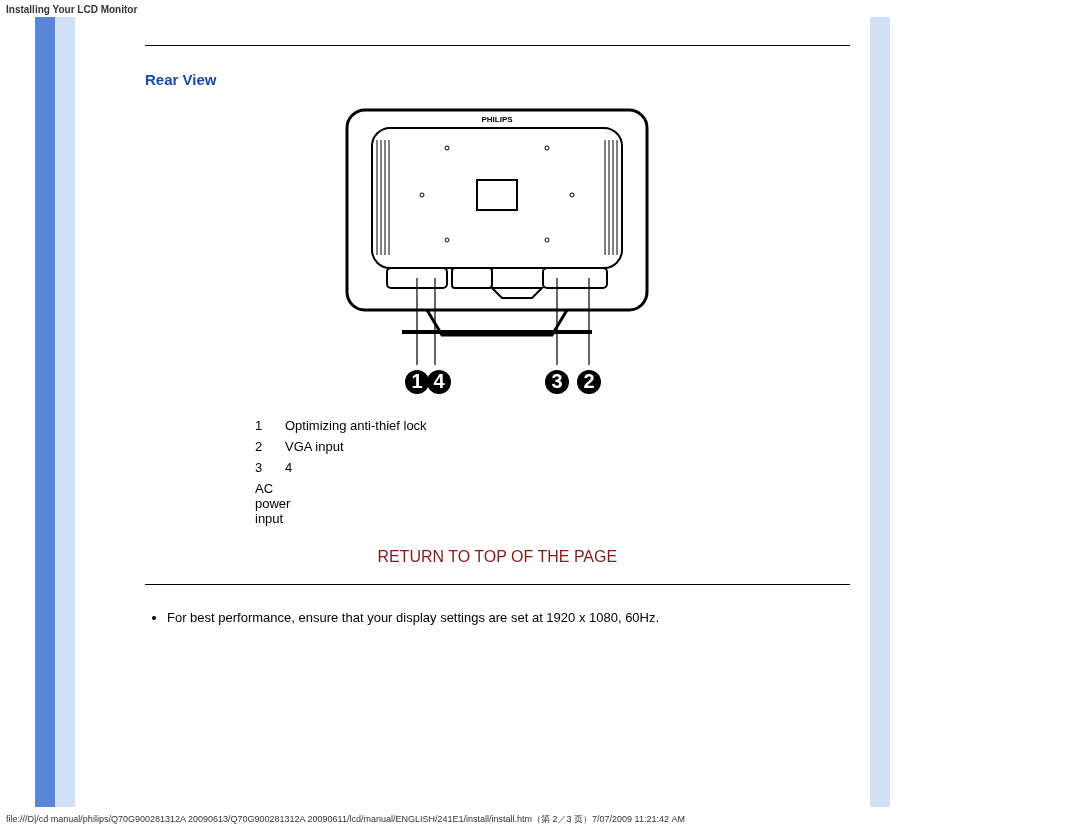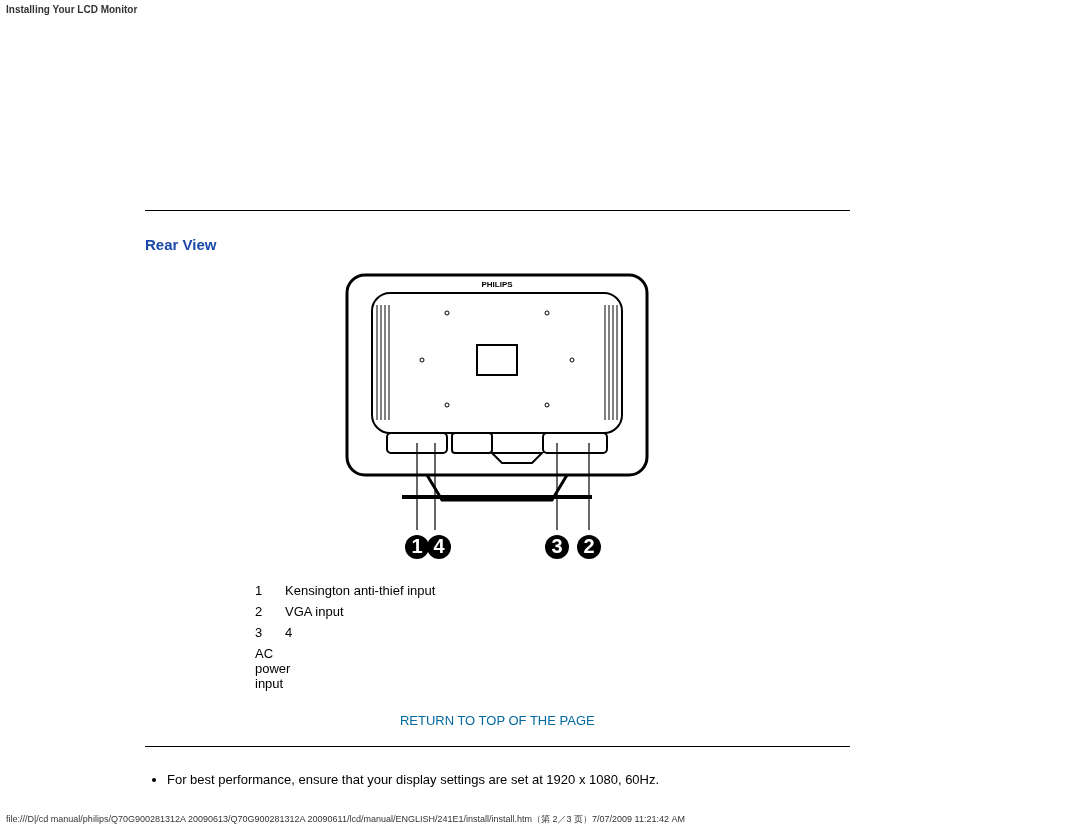--- a/index.html
+++ b/index.html
@@ -18,21 +18,20 @@
     font-weight: bold;
   }
   .footer-strip {
     font-size: 9px;
     color: #333;
     padding: 6px;
   }
   .page-wrap {
     display: flex;
     min-height: 790px;
-    align-items: flex-end;
   }
   .left-gutter {
     width: 35px;
   }
   .side-blue {
     width: 20px;
     background: #5a85d6;
   }
   .side-lightblue {
     width: 20px;
@@ -70,22 +69,22 @@
   .legend-grid {
     display: grid;
     grid-template-columns: 30px auto;
     row-gap: 6px;
     margin: 6px 0 22px 110px;
     font-size: 13px;
   }
   .return-link {
     display: block;
     text-align: center;
-    color: #0369a1;
-    font-size: 13px;
+    color: #7f1d1d;
+    font-size: 16px;
     margin: 10px 0 8px 0;
     cursor: pointer;
   }
   .perf-list {
     margin: 10px 0 0 4px;
     padding-left: 18px;
   }
   .perf-list li {
     margin-bottom: 0;
     font-size: 13px;
@@ -170,21 +169,21 @@
           <circle cx="230" cy="282" r="12" fill="#000"></circle>
           <text x="230" y="288" text-anchor="middle" fill="#fff" class="num-circle" font-size="16">3</text>
           <circle cx="262" cy="282" r="12" fill="#000"></circle>
           <text x="262" y="288" text-anchor="middle" fill="#fff" class="num-circle" font-size="16">2</text>
         </g>
       </svg>
     </div>
 
     <div class="legend-grid">
       <div>1</div>
-      <div>Kensington anti-thief input</div>
+      <div>Optimizing anti-thief lock</div>
       <div>2</div>
       <div>VGA input</div>
       <div>3</div>
       <div>4</div>
       <div>AC power input</div>
     </div>
 
     <a class="return-link">RETURN TO TOP OF THE PAGE</a>
 
     <hr class="section-rule">

